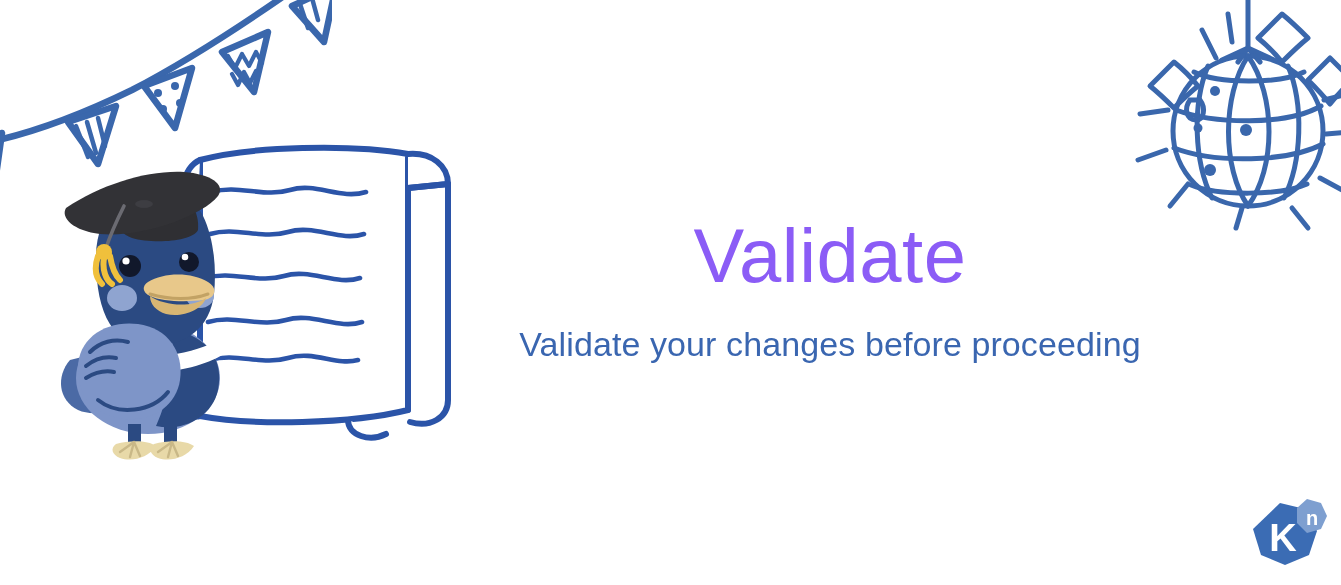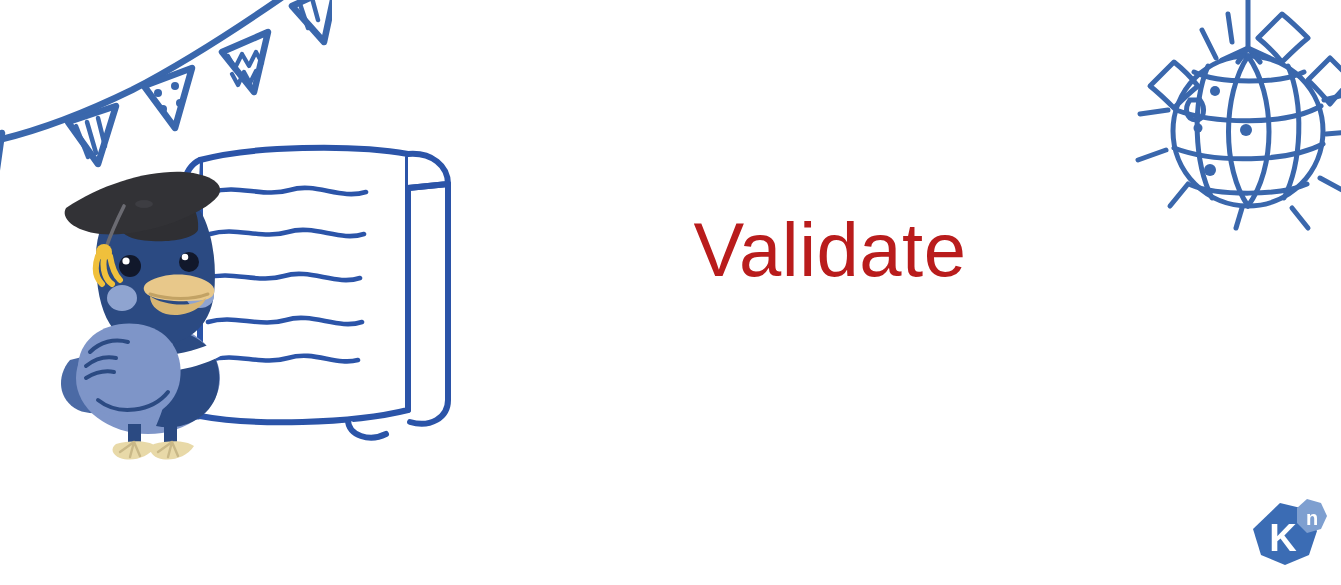--- a/index.html
+++ b/index.html
@@ -47,27 +47,27 @@
 
   
   #text-block {
     position: absolute;
     left: 460px;
     top: 205px;
     width: 740px;
     text-align: center;
   }
   #page-title {
-    margin: 6px;
+    margin: 12px;
     font-family: "Liberation Sans", sans-serif;
     font-size: 76px;
     font-weight: 400;
     line-height: 1.02;
     letter-spacing: 0.5px;
-    color: #b91c1c;
+    color: #8b5cf6;
   }
   #page-subtitle {
     margin: 30px 0 0 0;
     font-family: "Liberation Sans", sans-serif;
     font-size: 34px;
     font-weight: 400;
     line-height: 1.15;
     letter-spacing: 0.1px;
     color: #3a66b0;
   }
@@ -246,20 +246,21 @@
 
           <circle cx="52" cy="114" r="8" fill="#f0c03c"></circle>
           <path d="M46 118 C 42 130, 44 140, 50 146 M52 120 C 50 132, 54 142, 60 146 M58 118 C 60 130, 64 138, 68 142" stroke="#f0c03c" stroke-width="6" fill="none" stroke-linecap="round"></path>
         </g>
       </g>
     </svg>
   </div>
 
   <div id="text-block">
     <h1 id="page-title">Validate</h1>
+    <p id="page-subtitle">Validate your changes before proceeding</p>
   </div>
 
   <div id="brand-logo">
     <svg width="84" height="78" viewBox="0 0 84 78" fill="none" xmlns="http://www.w3.org/2000/svg">
 
       <path d="M33 6 L 58 12 L 70 34 L 62 58 L 38 68 L 14 58 L 6 32 Z" fill="#3b6cb4"></path>
 
       <path d="M60 2 L 74 6 L 80 19 L 74 32 L 60 36 L 50 26 L 50 11 Z" fill="#7e9fd0"></path>
       <text x="36" y="54" font-family="Liberation Sans, sans-serif" font-size="38" font-weight="bold" fill="#ffffff" text-anchor="middle">K</text>
       <text x="65" y="28" font-family="Liberation Sans, sans-serif" font-size="20" font-weight="bold" fill="#ffffff" text-anchor="middle">n</text>

